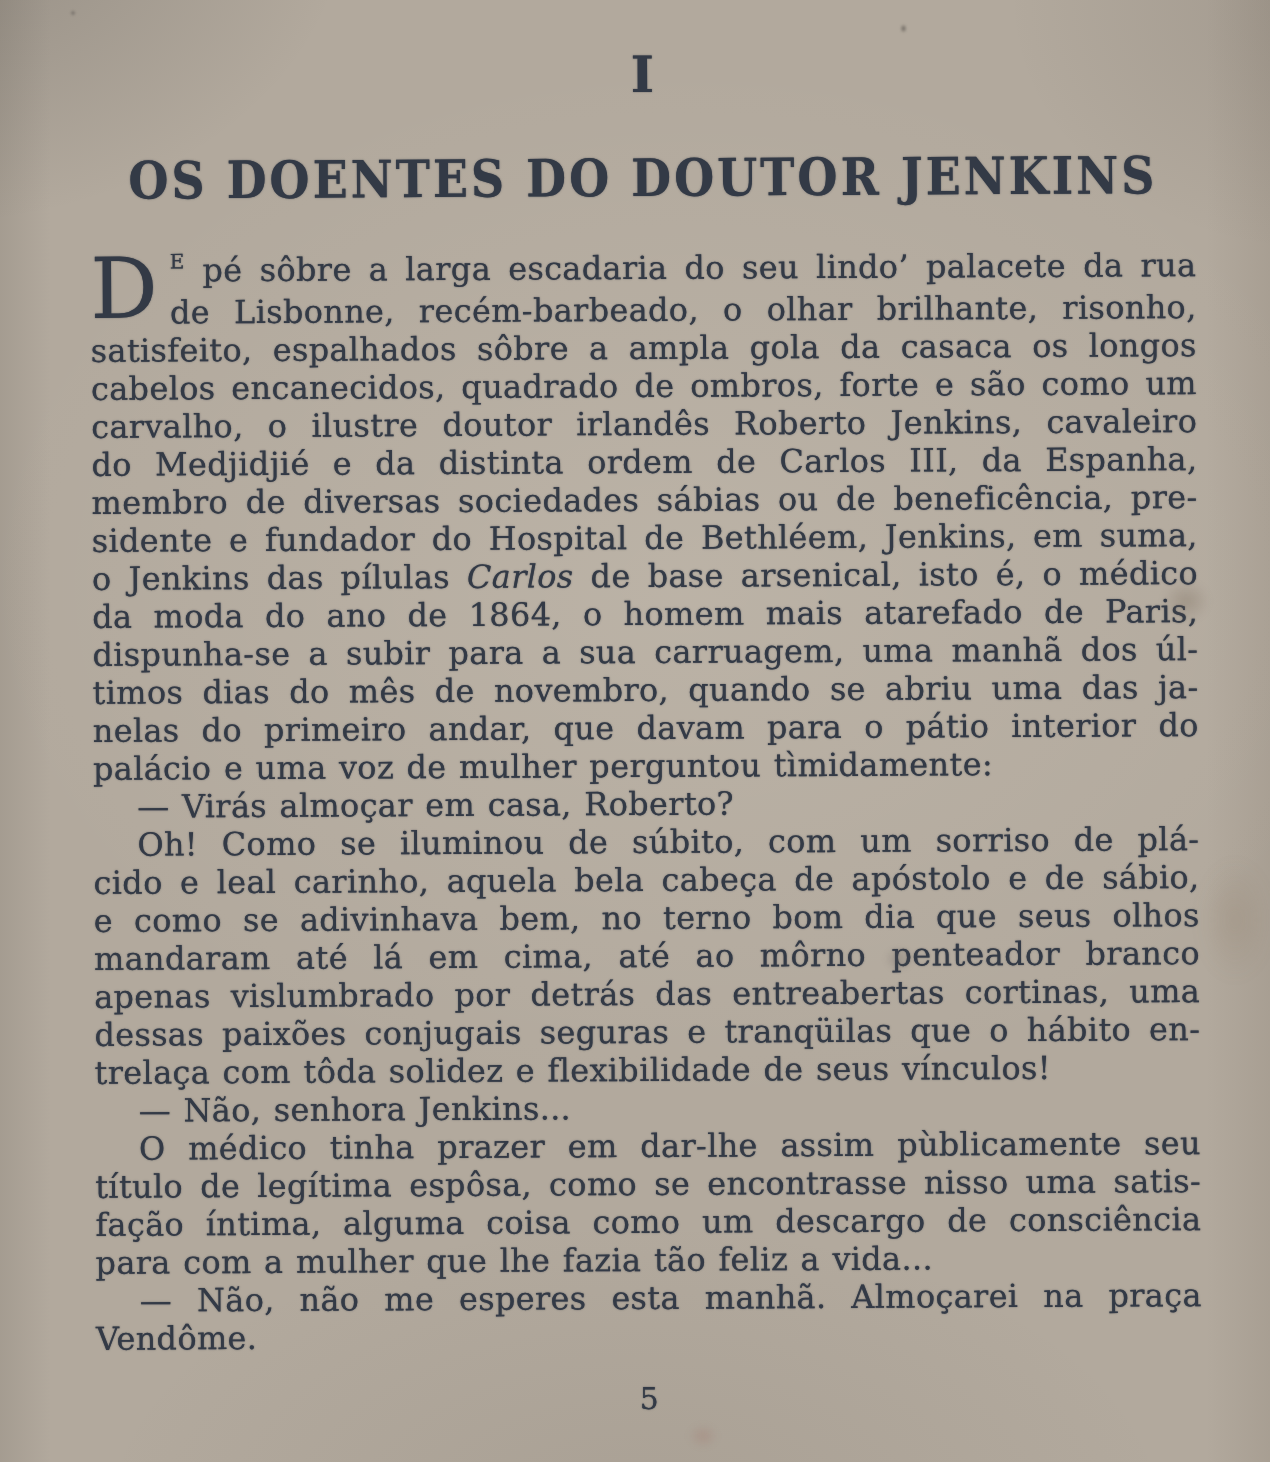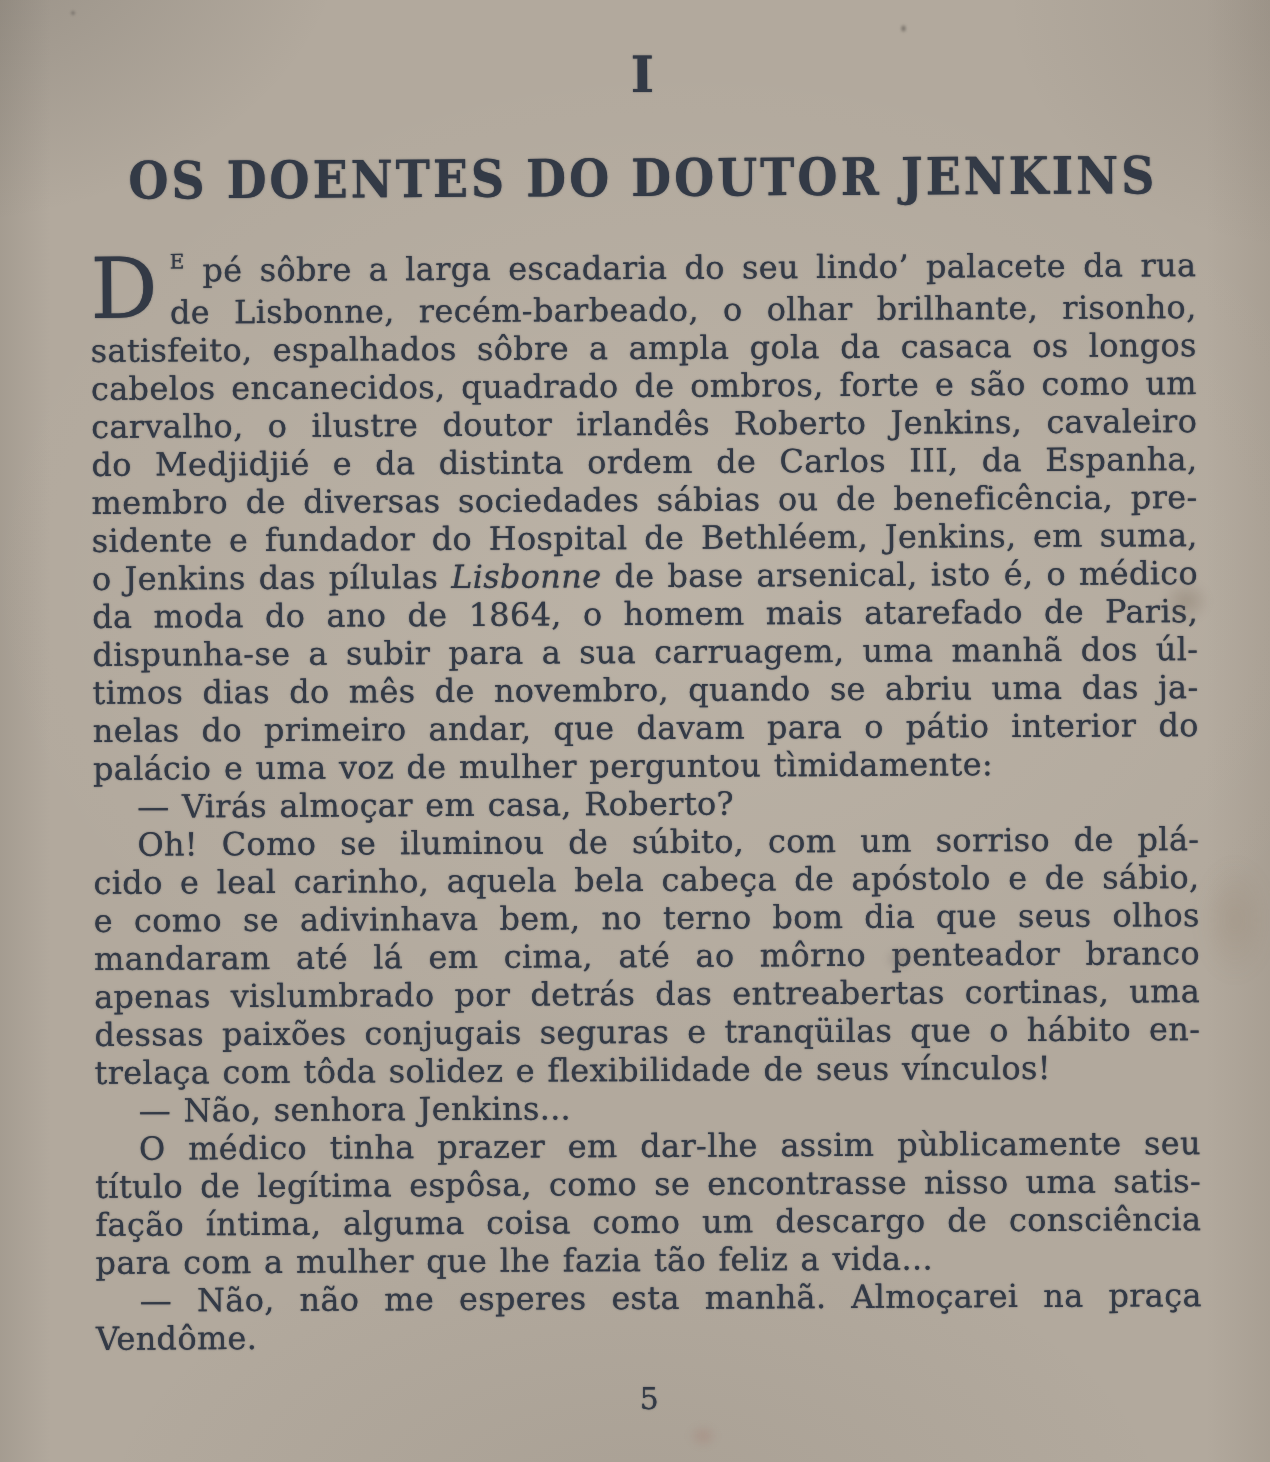--- a/index.html
+++ b/index.html
@@ -81,21 +81,21 @@
         <div class="para">
           <span class="dropcap">D</span>
           <div class="line j"><span class="supcap">E</span> pé sôbre a larga escadaria do seu lindo’ palacete da rua</div>
           <div class="line j">de Lisbonne, recém-barbeado, o olhar brilhante, risonho,</div>
           <div class="line j">satisfeito, espalhados sôbre a ampla gola da casaca os longos</div>
           <div class="line j">cabelos encanecidos, quadrado de ombros, forte e são como um</div>
           <div class="line j">carvalho, o ilustre doutor irlandês Roberto Jenkins, cavaleiro</div>
           <div class="line j">do Medjidjié e da distinta ordem de Carlos III, da Espanha,</div>
           <div class="line j">membro de diversas sociedades sábias ou de beneficência, pre-</div>
           <div class="line j">sidente e fundador do Hospital de Bethléem, Jenkins, em suma,</div>
-          <div class="line j">o Jenkins das pílulas <span class="ital">Lisbonne</span> de base arsenical, isto é, o médico</div>
+          <div class="line j">o Jenkins das pílulas <span class="ital">Carlos</span> de base arsenical, isto é, o médico</div>
           <div class="line j">da moda do ano de 1864, o homem mais atarefado de Paris,</div>
           <div class="line j">dispunha-se a subir para a sua carruagem, uma manhã dos úl-</div>
           <div class="line j">timos dias do mês de novembro, quando se abriu uma das ja-</div>
           <div class="line j">nelas do primeiro andar, que davam para o pátio interior do</div>
           <div class="line">palácio e uma voz de mulher perguntou tìmidamente:</div>
         </div>
         <div class="para">
           <div class="line ind">— Virás almoçar em casa, Roberto?</div>
         </div>
         <div class="para">

